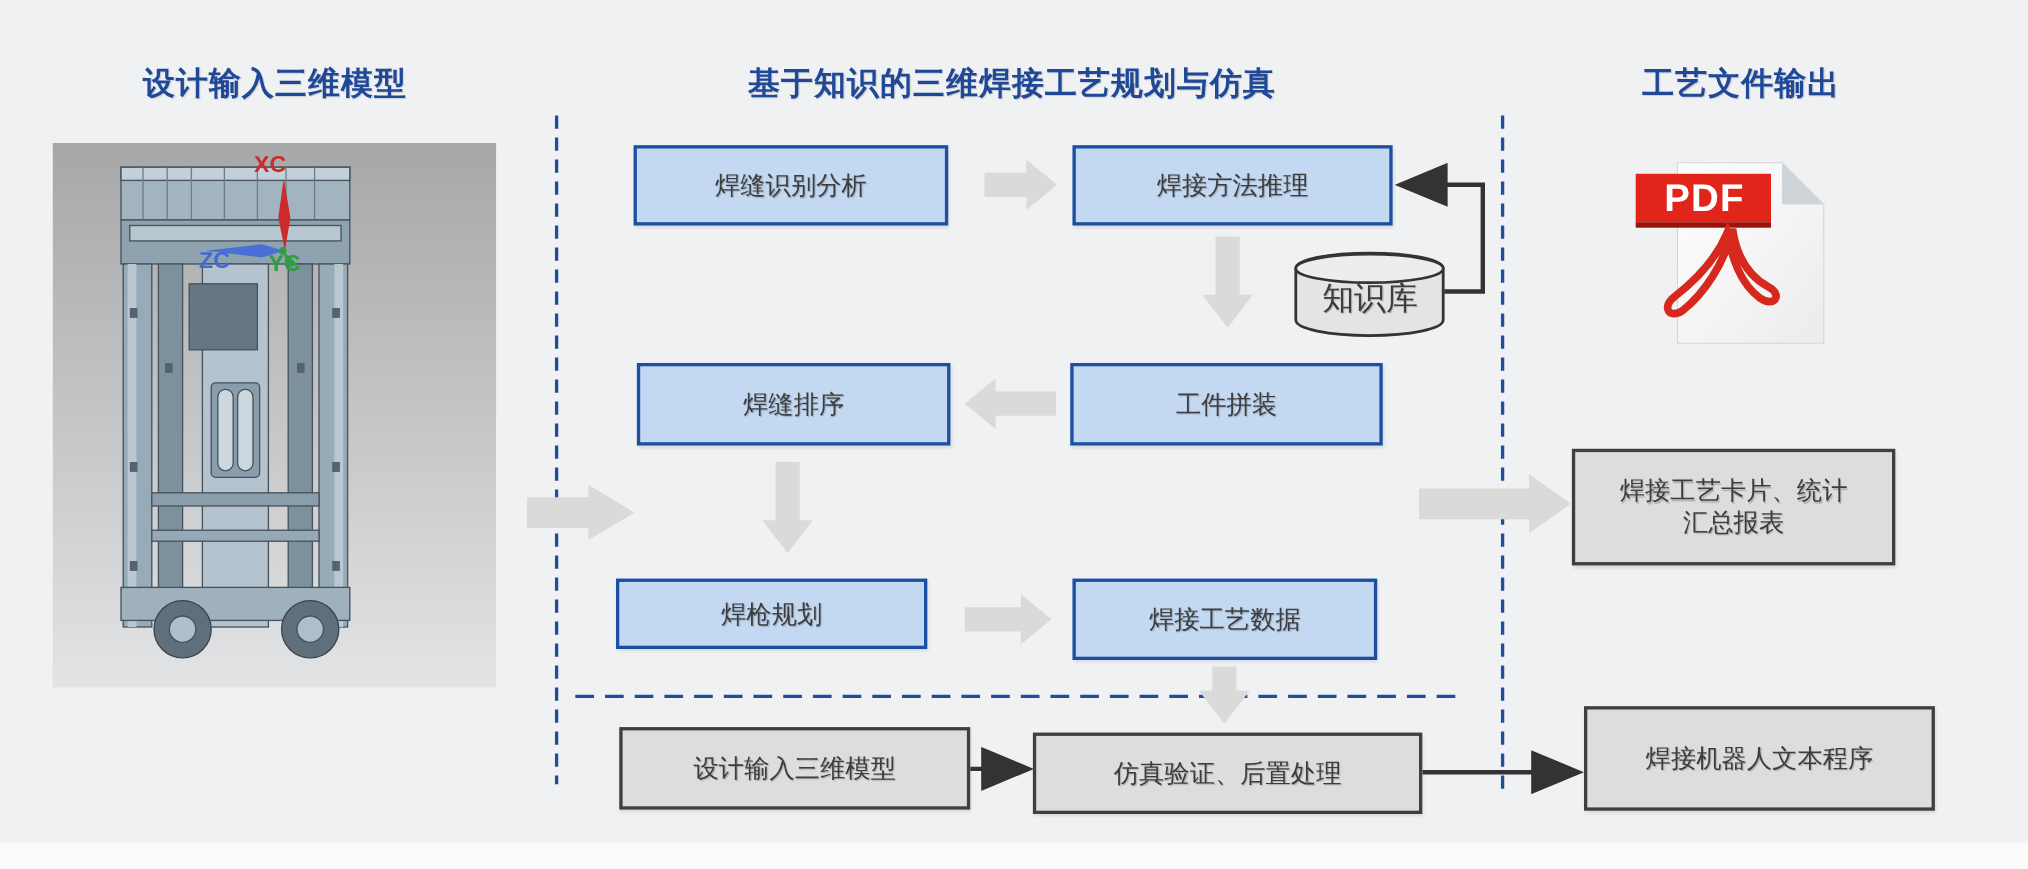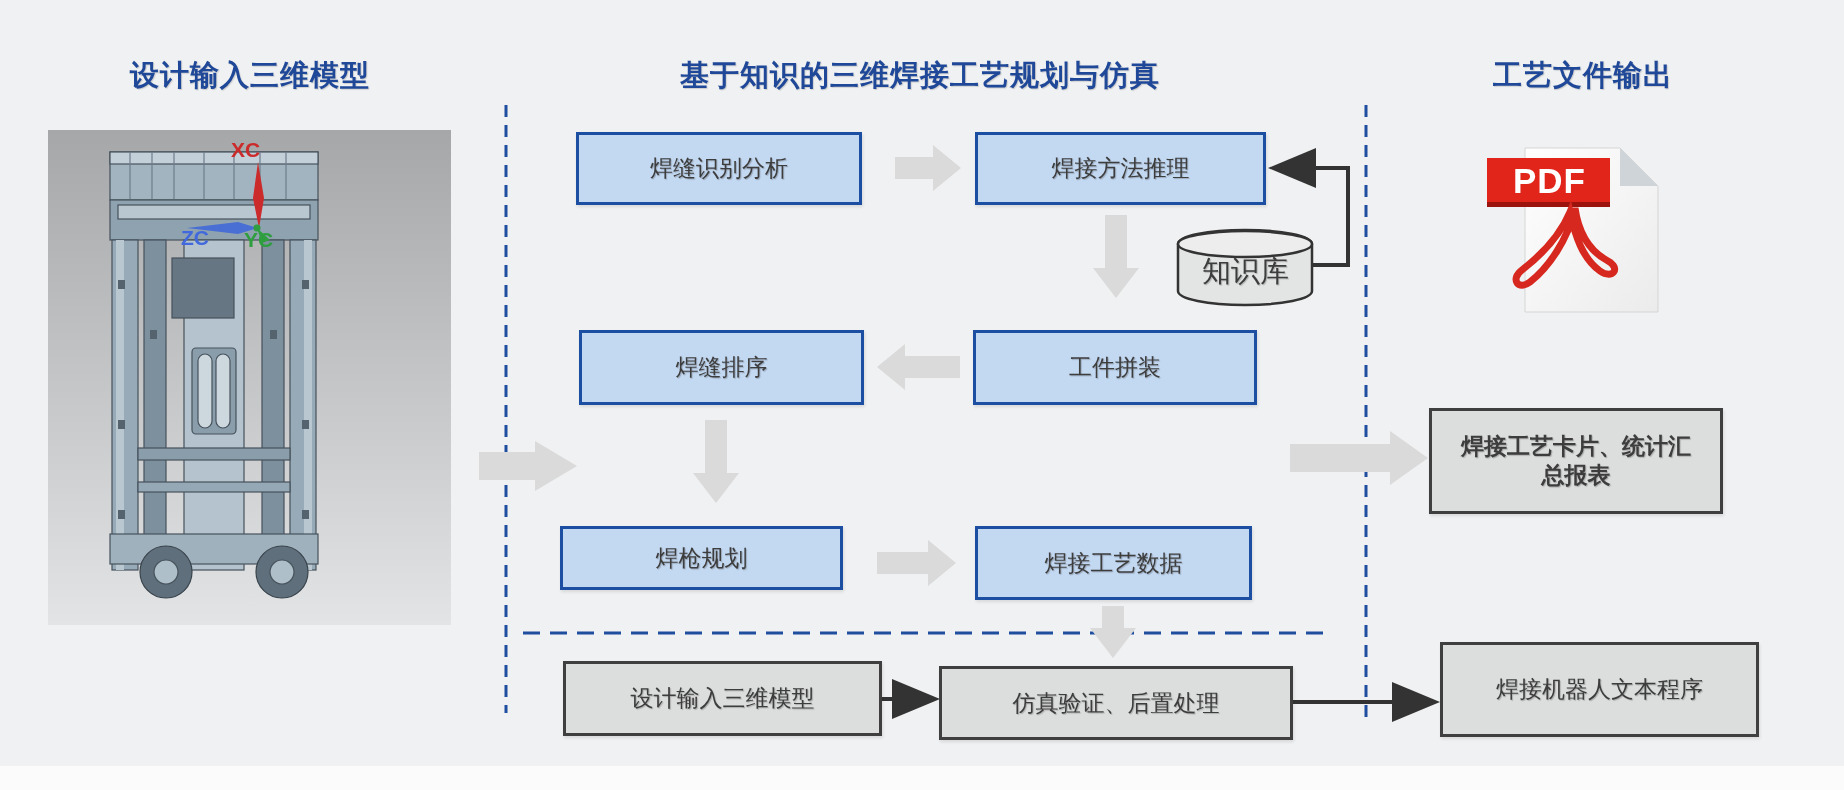--- a/index.html
+++ b/index.html
@@ -139,21 +139,21 @@
   <div class="nbox" style="left:973px;top:330px;width:284px;height:75px;">工件拼装</div>
   <div class="nbox" style="left:560px;top:526px;width:283px;height:64px;">焊枪规划</div>
   <div class="nbox" style="left:975px;top:526px;width:277px;height:74px;">焊接工艺数据</div>
 
   <div class="lbl" style="left:1180px;top:252px;width:131px;">知识库</div>
 
   <div class="gbox" style="left:563px;top:661px;width:319px;height:75px;">设计输入三维模型</div>
   <div class="gbox" style="left:939px;top:666px;width:354px;height:74px;">仿真验证、后置处理</div>
   <div class="gbox" style="left:1440px;top:642px;width:319px;height:95px;">焊接机器人文本程序</div>
 
-  <div class="gbox" style="left:1429px;top:408px;width:294px;height:106px;padding:0 24px;font-weight:bold;">焊接工艺卡片、统计汇总报表</div>
+  <div class="gbox" style="left:1429px;top:408px;width:294px;height:106px;padding:0 36px;">焊接工艺卡片、统计汇总报表</div>
 
   <div id="pdfIcon">
     <svg width="250" height="180" viewBox="0 0 250 180">
       <defs>
         <linearGradient id="pg" x1="0" y1="0" x2="1" y2="1">
           <stop offset="0" stop-color="#ffffff"></stop>
             <stop offset="1" stop-color="#ebebeb"></stop>
         </linearGradient>
       </defs>
       <path d="M45,8 L140,8 L178,46 L178,172 L45,172 Z" fill="url(#pg)" stroke="#d5d5d5" stroke-width="1"></path>

